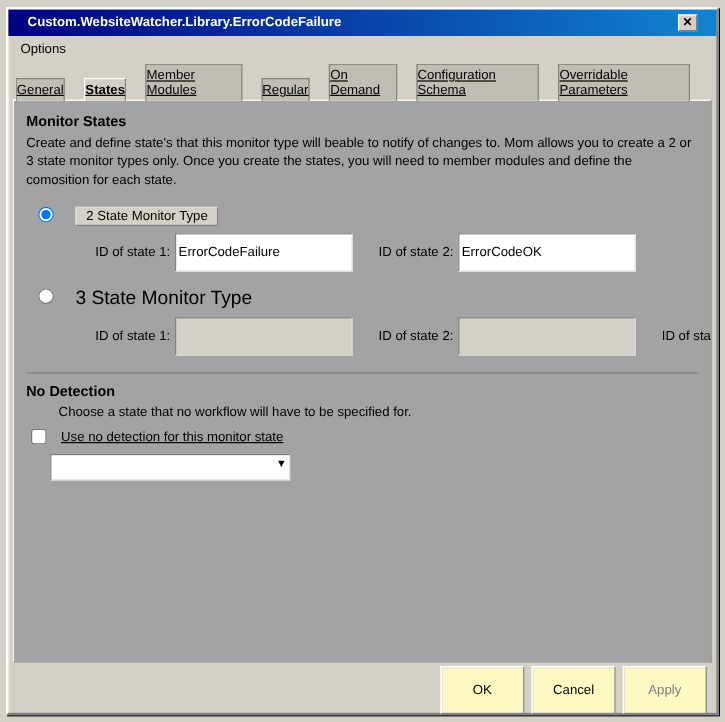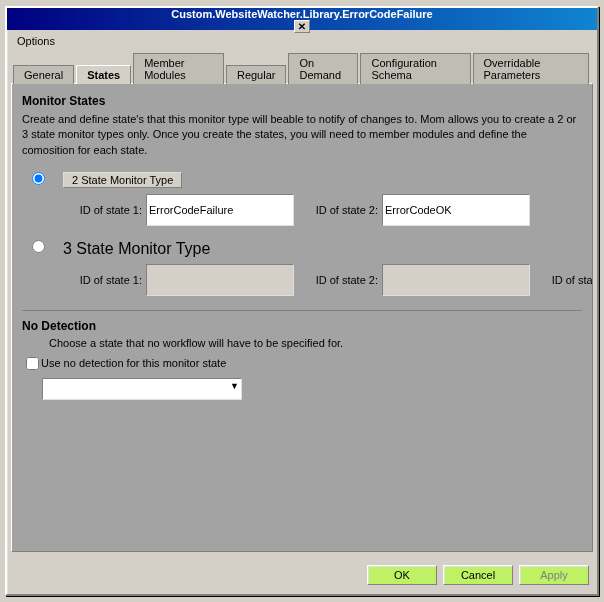--- a/index.html
+++ b/index.html
@@ -26,21 +26,20 @@
     }
 
     .title-bar {
       height: 22px;
       background: linear-gradient(to right, #000080, #1084d0);
       display: flex;
       align-items: center;
       justify-content: space-between;
       padding: 0 16px;
       flex-shrink: 0;
-      flex-direction: column;
     }
 
     .title-text {
       color: white;
       font-weight: bold;
       font-size: 11px;
     }
 
     .title-close {
       width: 16px;
@@ -74,28 +73,29 @@
     }
 
     .tab-bar {
       display: flex;
       align-items: flex-end;
       padding: 0 6px;
       flex-shrink: 0;
     }
 
     .tab {
-      padding: 3px 10px;
+      padding: 3px 0;
       border: 1px solid #808080;
       border-bottom: none;
       background: #c0bdb5;
       cursor: pointer;
-      margin-right: 2px;
+      margin-right: 16px;
       position: relative;
       top: 1px;
+      text-decoration: underline;
     }
 
     .tab.active {
       background: #d4d0c8;
       border-top-color: #ffffff;
       border-left-color: #ffffff;
       font-weight: bold;
       z-index: 2;
       top: 1px;
     }
@@ -209,24 +209,25 @@
     }
 
     .no-detection-desc {
       font-size: 11px;
       margin-bottom: 8px;
       margin-left: 27px;
     }
 
     .checkbox-row {
       display: flex;
-      align-items: flex-start;
-      gap: 2px;
+      align-items: center;
+      gap: 12px;
       margin-bottom: 8px;
       margin-left: 4px;
+      text-decoration: underline;
     }
 
     .checkbox-input {
       width: 13px;
       height: 13px;
       cursor: pointer;
     }
 
     .dropdown-row {
       margin-left: 20px;
@@ -269,22 +270,22 @@
       display: flex;
       align-items: center;
       justify-content: flex-end;
       padding: 0 8px;
       gap: 6px;
       flex-shrink: 0;
     }
 
     .btn {
       min-width: 70px;
-      height: 20px;
-      background: #bef264;
+      height: 40px;
+      background: #fef9c3;
       border: 1px solid;
       border-top-color: #ffffff;
       border-left-color: #ffffff;
       border-right-color: #808080;
       border-bottom-color: #808080;
       box-shadow: inset 1px 1px 0 #dfdfdf;
       cursor: pointer;
       font-size: 11px;
       padding: 0 2px;
     }

